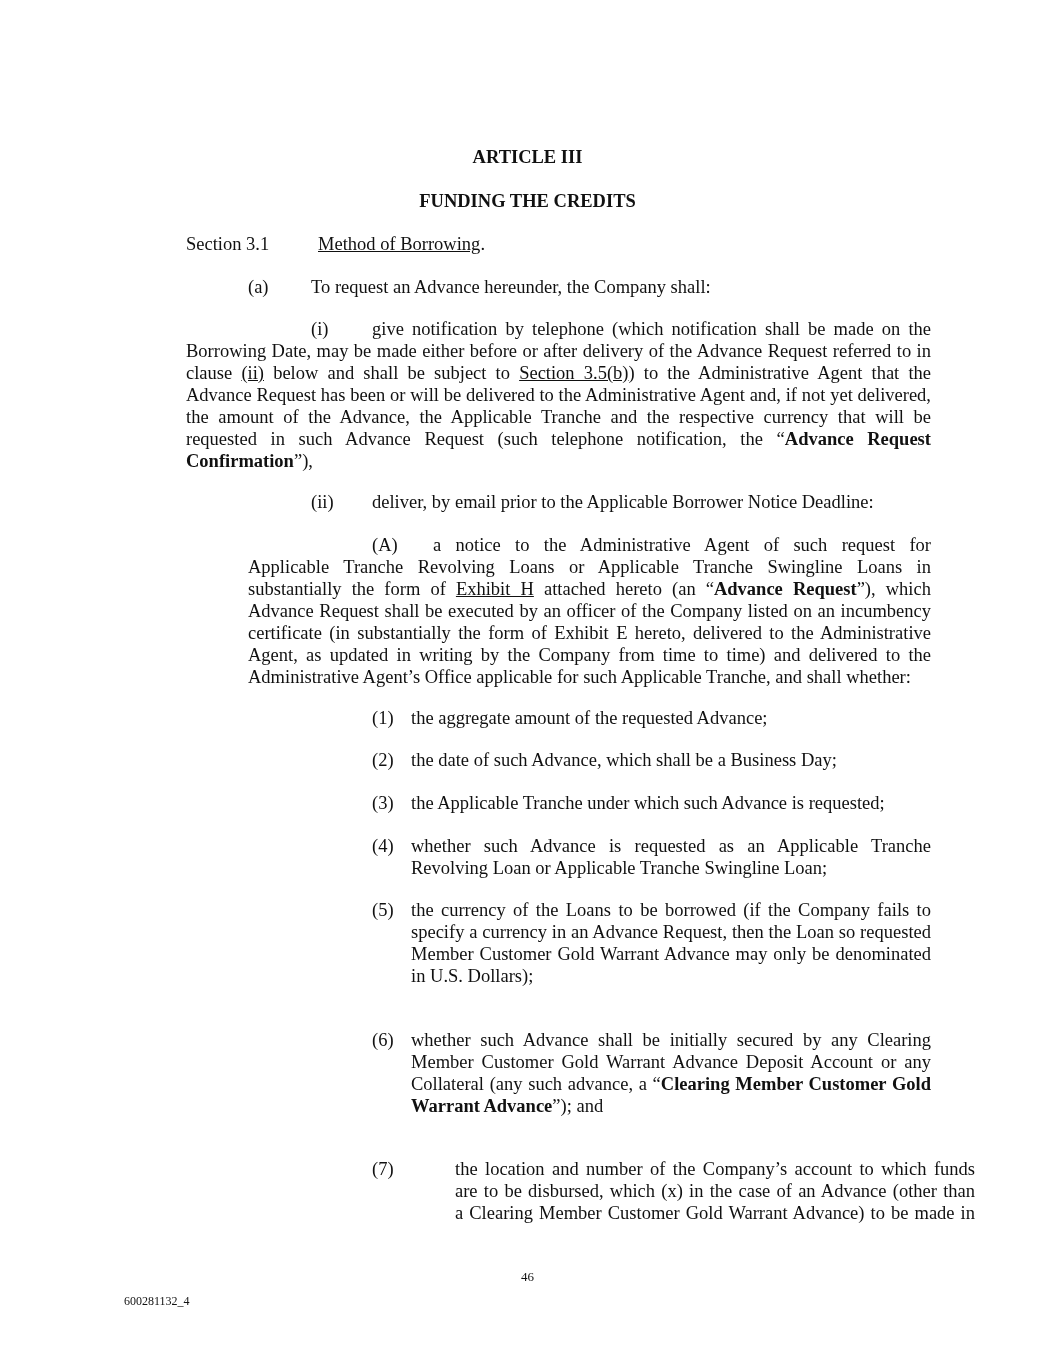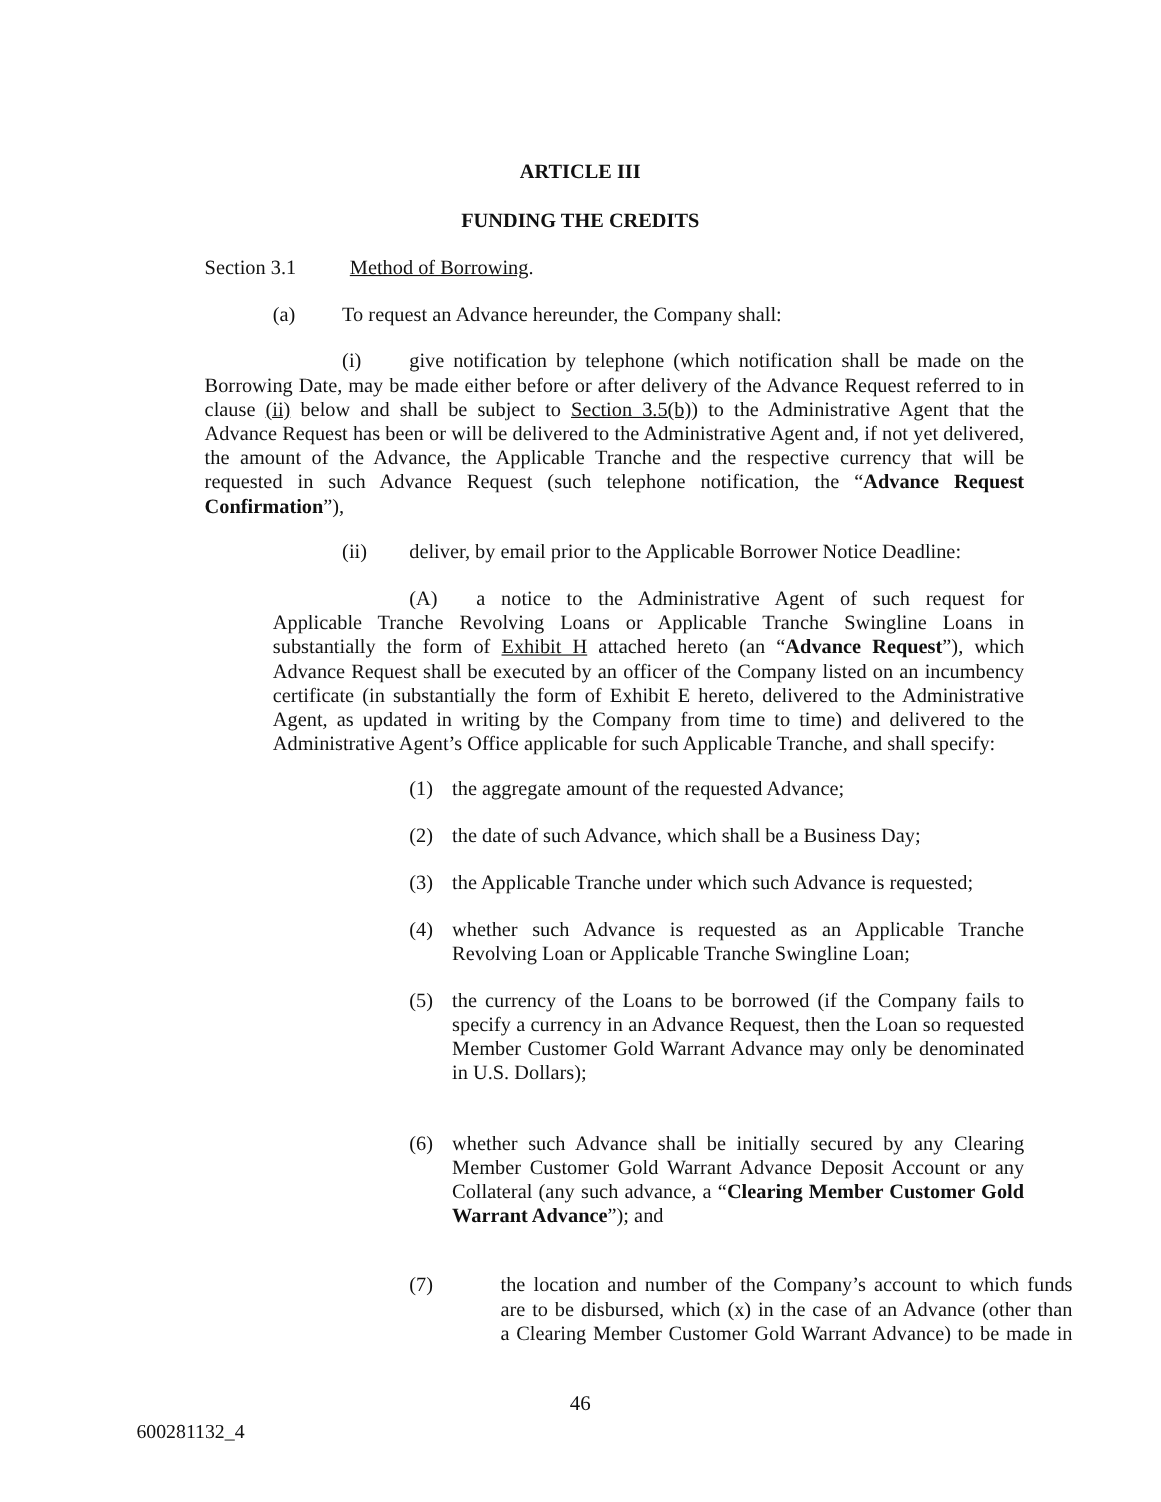--- a/index.html
+++ b/index.html
@@ -45,21 +45,21 @@
 <div class="abs" style="top:491px; left:372px;">deliver, by email prior to the Applicable Borrower Notice Deadline:</div>
 
 <div class="abs" style="top:534px; left:372px;">(A)</div>
 <div class="para" style="top:534px; left:248px; width:683px;">
   <span class="jline" style="padding-left:185px;">a notice to the Administrative Agent of such request for</span>
   <span class="jline">Applicable Tranche Revolving Loans or Applicable Tranche Swingline Loans in</span>
   <span class="jline"><span>substantially the form of </span><span class="u">Exhibit H</span><span> attached hereto (an “</span><b>Advance Request</b><span>”), which</span></span>
   <span class="jline">Advance Request shall be executed by an officer of the Company listed on an incumbency</span>
   <span class="jline">certificate (in substantially the form of Exhibit E hereto, delivered to the Administrative</span>
   <span class="jline">Agent, as updated in writing by the Company from time to time) and delivered to the</span>
-  <span class="line">Administrative Agent’s Office applicable for such Applicable Tranche, and shall specify:</span>
+  <span class="line">Administrative Agent’s Office applicable for such Applicable Tranche, and shall whether:</span>
 </div>
 
 <div class="num" style="top:707px; left:372px;">(1)</div>
 <div class="para" style="top:707px; left:411px; width:520px;">
   <span class="line">the aggregate amount of the requested Advance;</span>
 </div>
 
 <div class="num" style="top:749px; left:372px;">(2)</div>
 <div class="para" style="top:749px; left:411px; width:520px;">
   <span class="line">the date of such Advance, which shall be a Business Day;</span>
@@ -92,14 +92,14 @@
   <span class="line"><b>Warrant Advance</b><span>”); and</span></span>
 </div>
 
 <div class="num" style="top:1158px; left:372px;">(7)</div>
 <div class="para" style="top:1158px; left:411px; width:520px;margin-left:44px;">
   <span class="jline">the location and number of the Company’s account to which funds</span>
   <span class="jline">are to be disbursed, which (x) in the case of an Advance (other than</span>
   <span class="jline">a Clearing Member Customer Gold Warrant Advance) to be made in</span>
 </div>
 
-<div class="abs center" style="top:1266px; font-size:19px;">46</div>
-<div class="abs" style="top:1290px; left:124px; font-size:18px;">600281132_4</div>
+<div class="abs center" style="top:1266px; font-size:13px;">46</div>
+<div class="abs" style="top:1290px; left:124px; font-size:12px;">600281132_4</div>
 
 </body></html>

